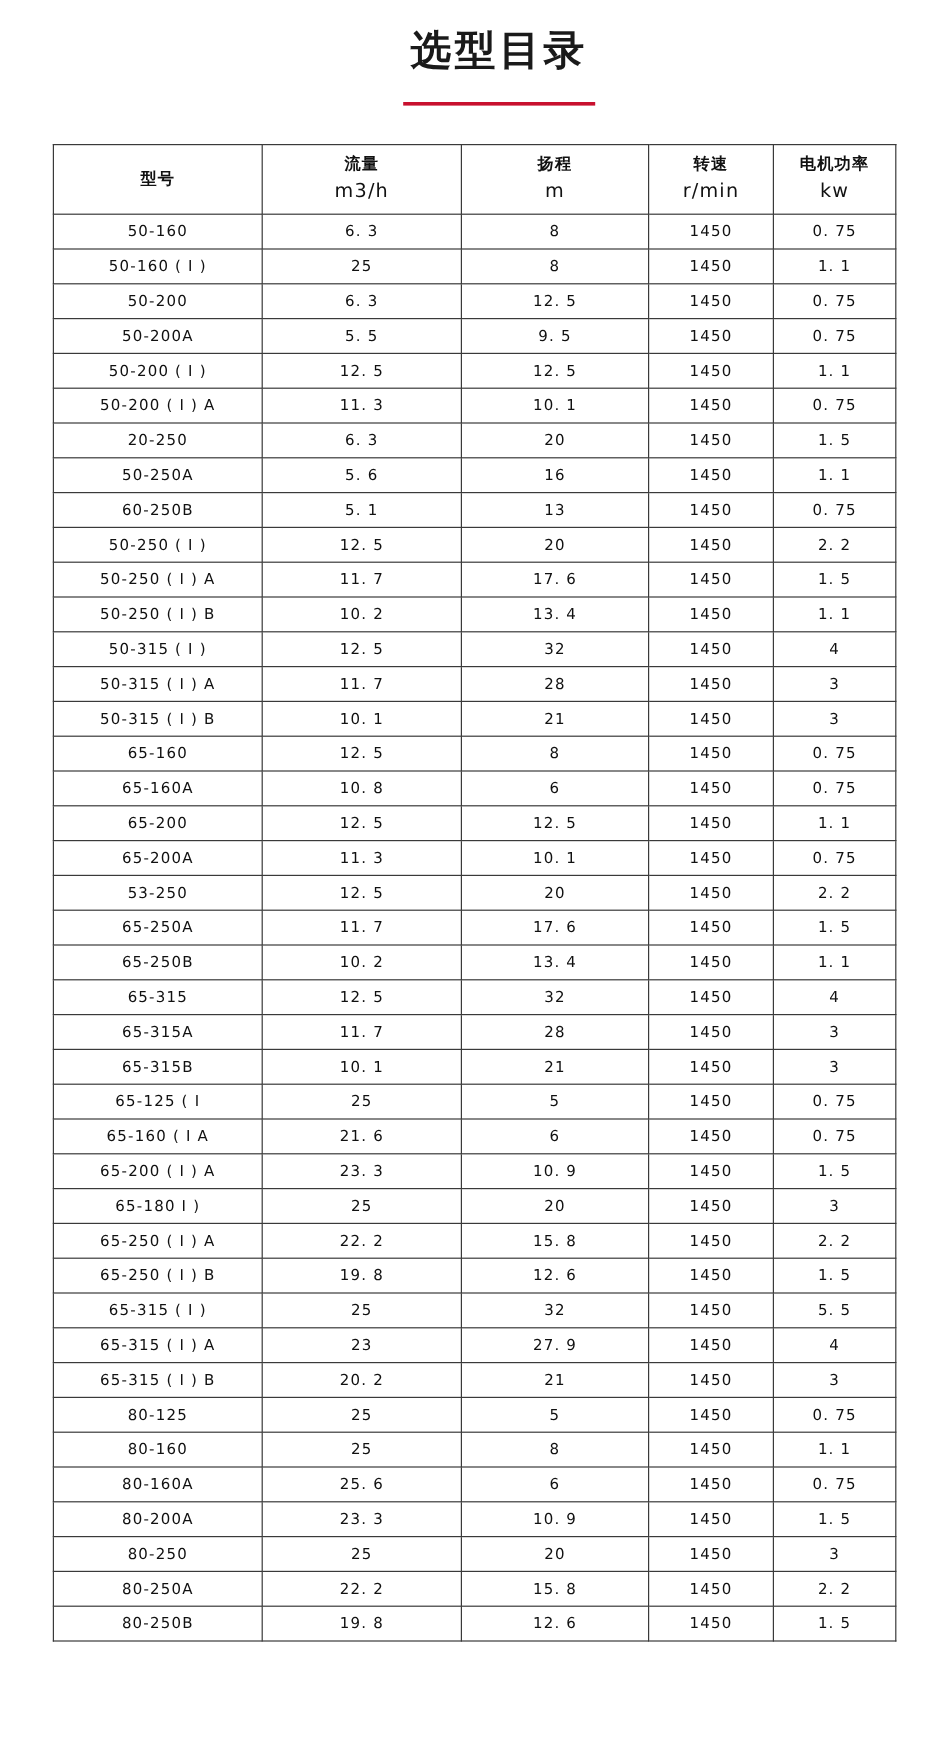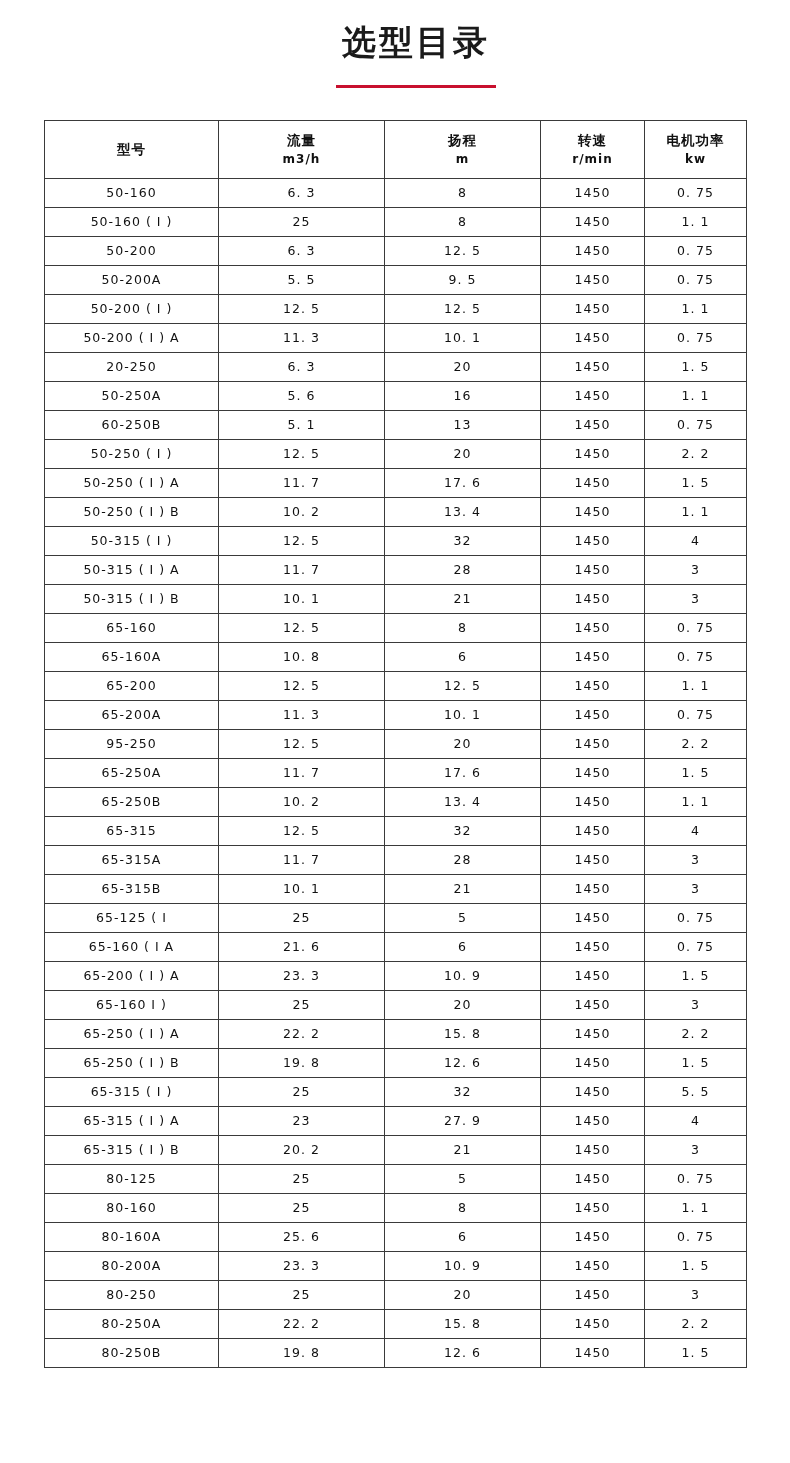--- a/index.html
+++ b/index.html
@@ -59,22 +59,22 @@
     box-sizing: border-box;
   }
   table.spec thead th {
     height: 58px;
     font-weight: bold;
     font-size: 13.5px;
     line-height: 1.5;
   }
   .hdr-sub {
     display: block;
-    font-size: 12px;
-    font-weight: bold;
+    font-size: 16px;
+    font-weight: normal;
     letter-spacing: 1px;
   }
   col.c0 { width: 174px; }
   col.c1 { width: 166px; }
   col.c2 { width: 156px; }
   col.c3 { width: 104px; }
   col.c4 { width: 102px; }
 </style>
 </head>
 <body>
@@ -247,21 +247,21 @@
             <td>1. 1</td>
           </tr>
           <tr>
             <td>65-200A</td>
             <td>11. 3</td>
             <td>10. 1</td>
             <td>1450</td>
             <td>0. 75</td>
           </tr>
           <tr>
-            <td>95-250</td>
+            <td>53-250</td>
             <td>12. 5</td>
             <td>20</td>
             <td>1450</td>
             <td>2. 2</td>
           </tr>
           <tr>
             <td>65-250A</td>
             <td>11. 7</td>
             <td>17. 6</td>
             <td>1450</td>
@@ -310,21 +310,21 @@
             <td>0. 75</td>
           </tr>
           <tr>
             <td>65-200 ( I ) A</td>
             <td>23. 3</td>
             <td>10. 9</td>
             <td>1450</td>
             <td>1. 5</td>
           </tr>
           <tr>
-            <td>65-160 I )</td>
+            <td>65-180 I )</td>
             <td>25</td>
             <td>20</td>
             <td>1450</td>
             <td>3</td>
           </tr>
           <tr>
             <td>65-250 ( I ) A</td>
             <td>22. 2</td>
             <td>15. 8</td>
             <td>1450</td>

